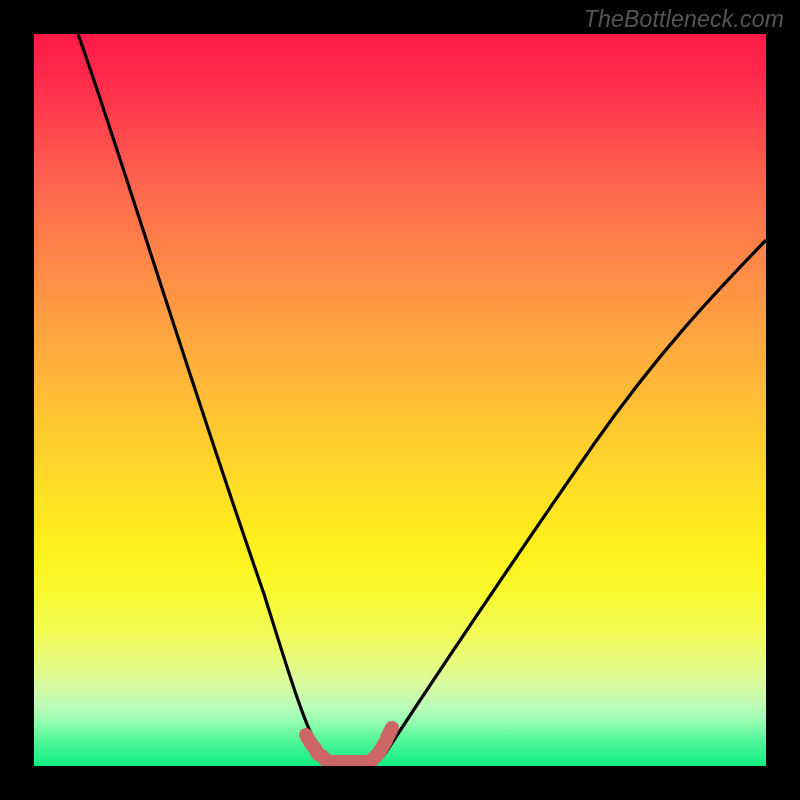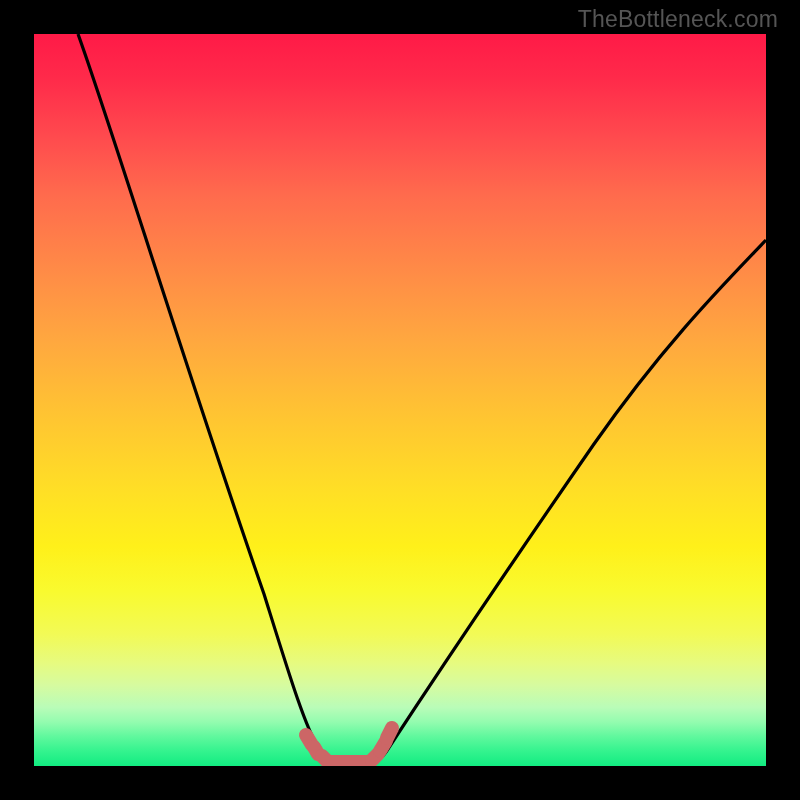--- a/index.html
+++ b/index.html
@@ -41,26 +41,27 @@
       #d6fba0 89%,
       #b9fcb8 92%,
       #93fcaf 94%,
       #5ff89d 96%,
       #33f38e 98%,
       #12ec81 100%);
   }
   .watermark {
     position: absolute;
     top: 6px;
-    right: 22px;
+    right: 16px;
     color: #555;
     font-size: 23px;
     font-weight: 500;
     letter-spacing: 0.2px;
     user-select: none;
+    font-style: italic;
   }
   svg.curves {
     position: absolute;
     top: 0;
     left: 0;
   }
 </style>
 </head>
 <body>
 

